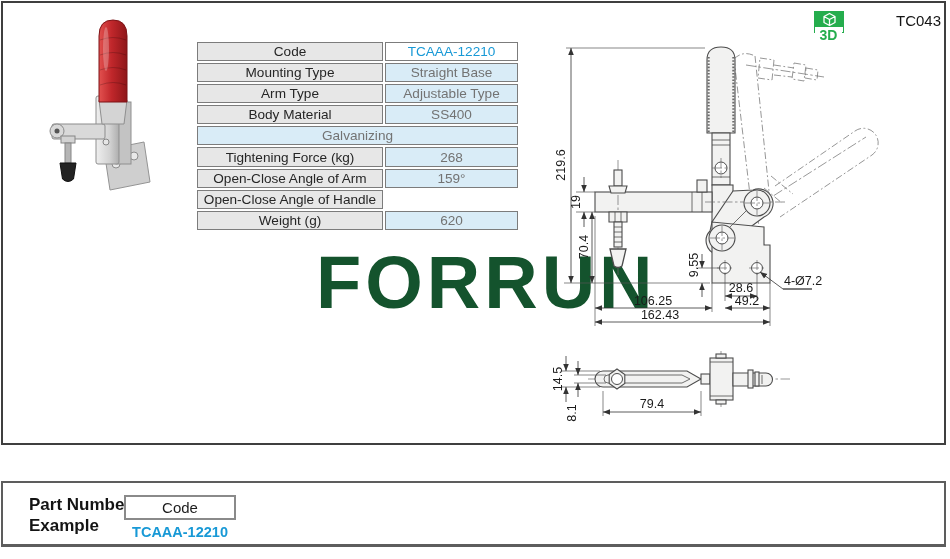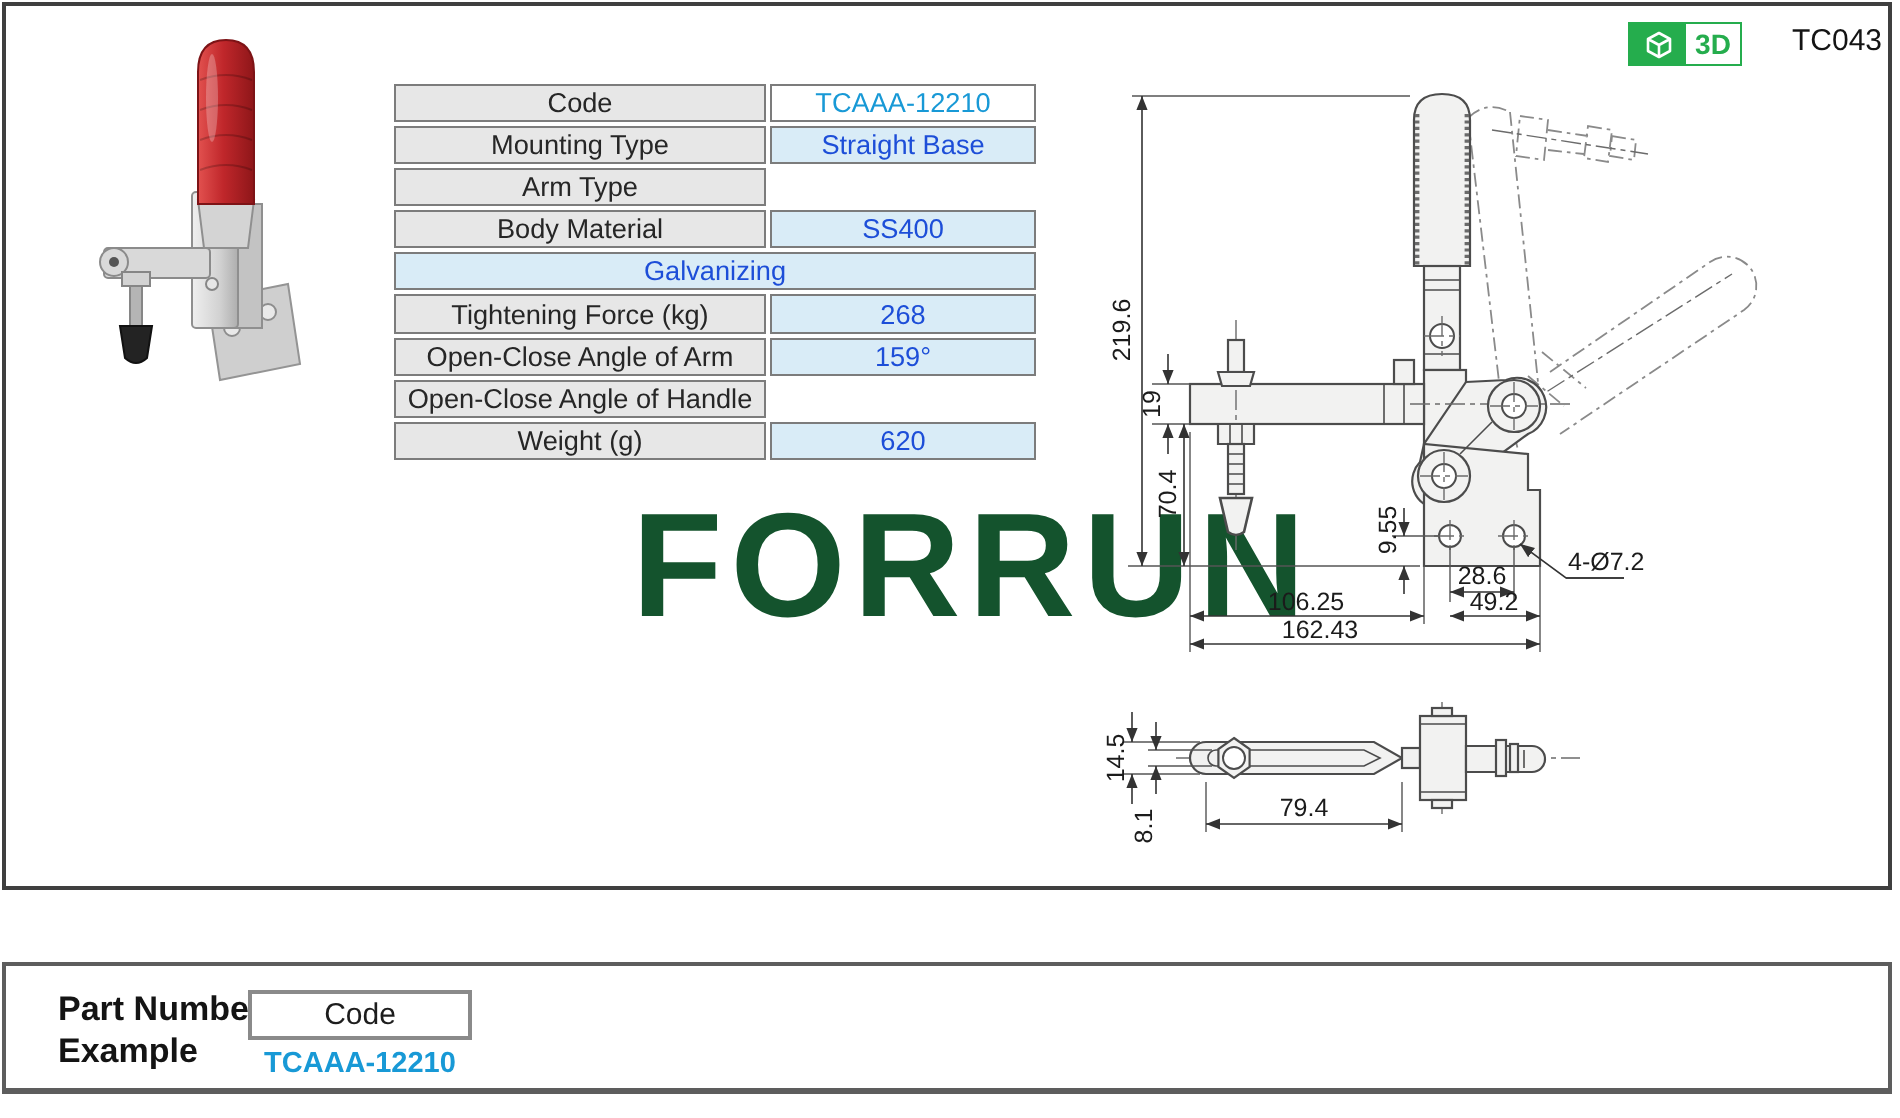--- a/index.html
+++ b/index.html
@@ -6,34 +6,34 @@
   .page{position:relative;width:950px;height:559px;background:#fff;overflow:hidden;
         font-family:"Liberation Sans",sans-serif;color:#1d1d1d;}
   
   .main-box{position:absolute;left:1px;top:1px;width:945px;height:444px;
             border:2px solid #3f3f3f;background:#fff;box-sizing:border-box;}
   
   .watermark{position:absolute;left:316px;top:240px;font-size:74px;font-weight:800;
              color:#14532d;letter-spacing:4px;z-index:1;user-select:none;}
   
   .badge-wrap{position:absolute;left:814px;top:11px;display:flex;align-items:stretch;
-              height:22px;border:1px solid #25ad4d;box-sizing:border-box;z-index:3;}
+              height:22px;border:1px solid #25ad4d;box-sizing:border-box;z-index:3;flex-direction:column;}
   .badge-cube{width:28px;background:#25ad4d;display:flex;align-items:center;justify-content:center;}
   .badge-3d{width:27px;background:#fff;display:flex;align-items:center;justify-content:center;
             color:#25ad4d;font-weight:bold;font-size:14px;}
   .page-code{position:absolute;left:896px;top:12px;font-size:15px;color:#141414;z-index:3;}
   
   .spec-table{position:absolute;left:197px;top:42px;width:321px;display:flex;
               flex-direction:column;gap:2px;z-index:2;}
   .spec-row{display:flex;gap:2px;height:19.1px;}
   .spec-label{width:184px;background:#e7e7e7;border:1px solid #7c7c7c;display:flex;
               align-items:center;justify-content:center;font-size:13.6px;color:#262626;
               white-space:nowrap;}
   .spec-value{flex:1;background:#d9ecf7;border:1px solid #7c7c7c;display:flex;
-              align-items:center;justify-content:center;font-size:13.6px;color:#1d4ed8;
+              align-items:center;justify-content:center;font-size:13.6px;color:#737373;
               white-space:nowrap;}
   .spec-row.first .spec-value{background:#fff;color:#1899d6;}
   
   .photo-svg{position:absolute;left:42px;top:14px;z-index:2;}
   .draw-svg{position:absolute;left:550px;top:25px;z-index:2;}
   
   .pn-box{position:absolute;left:1px;top:481px;width:945px;height:66px;box-sizing:border-box;
           border:2px solid #5d5d5d;border-bottom-width:3px;background:#fff;}
   .pn-title{position:absolute;left:26px;top:11px;font-size:17px;font-weight:bold;
             line-height:21px;color:#141414;}
@@ -109,20 +109,21 @@
     <div class="spec-row first">
       <div class="spec-label">Code</div>
       <div class="spec-value">TCAAA-12210</div>
     </div>
     <div class="spec-row">
       <div class="spec-label">Mounting Type</div>
       <div class="spec-value">Straight Base</div>
     </div>
     <div class="spec-row">
       <div class="spec-label">Arm Type</div>
+      <div class="spec-value">Adjustable Type</div>
     </div>
     <div class="spec-row">
       <div class="spec-label">Body Material</div>
       <div class="spec-value">SS400</div>
     </div>
     <div class="spec-row">
       <div class="spec-value">Galvanizing</div>
     </div>
     <div class="spec-row">
       <div class="spec-label">Tightening Force (kg)</div>

